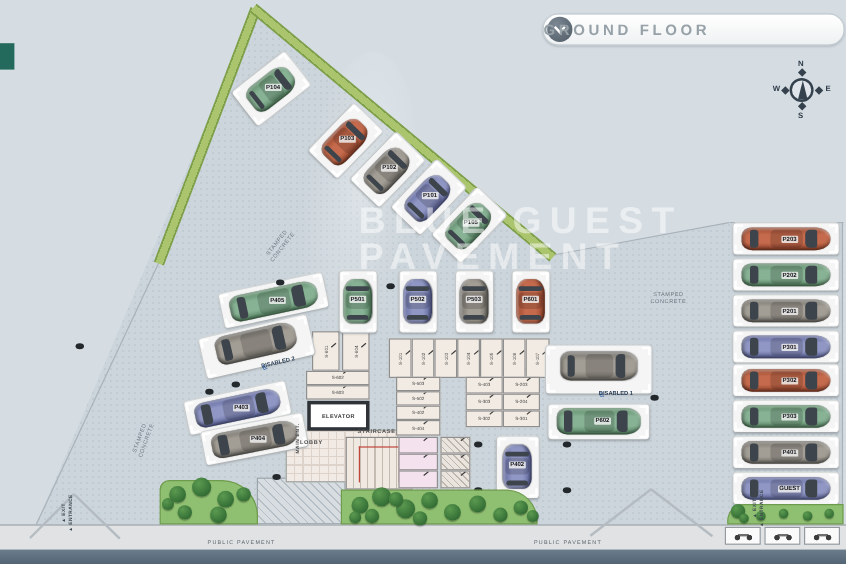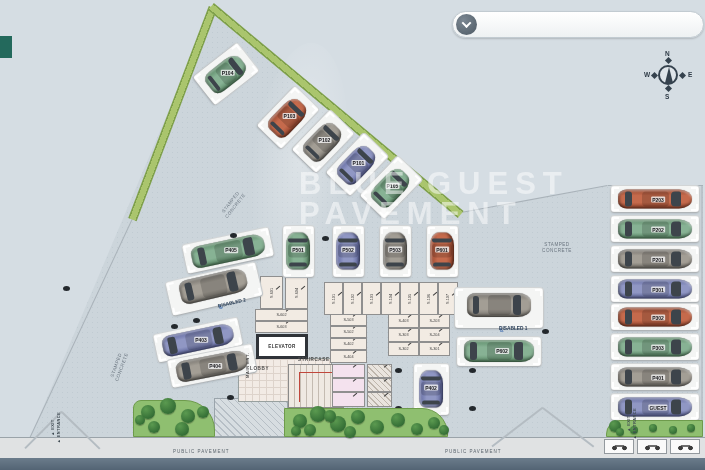--- a/index.html
+++ b/index.html
@@ -106,20 +106,21 @@
   <div class="watermark" style="left:299px;top:166px;">BLUE GUEST</div>
   <div class="watermark" style="left:299px;top:196px;">PAVEMENT</div>
 
   <div class="pavement"></div>
   <div class="road"></div>
 
   <div class="header-pill">
     <span class="header-circle">
         <span class="chev"></span>
       </span>
+    <span class="header-title">GROUND FLOOR</span>
   </div>
 
   <div class="compass">
     <span class="ltr" style="left:21px;top:0;">N</span>
     <span class="ltr" style="left:44px;top:21px;">E</span>
     <span class="ltr" style="left:21px;top:43px;">S</span>
     <span class="ltr" style="left:0;top:21px;">W</span>
     <span class="dia" style="left:21.5px;top:8px;"></span>
     <span class="dia" style="left:21.5px;top:36px;"></span>
     <span class="dia" style="left:8px;top:22.5px;"></span>

